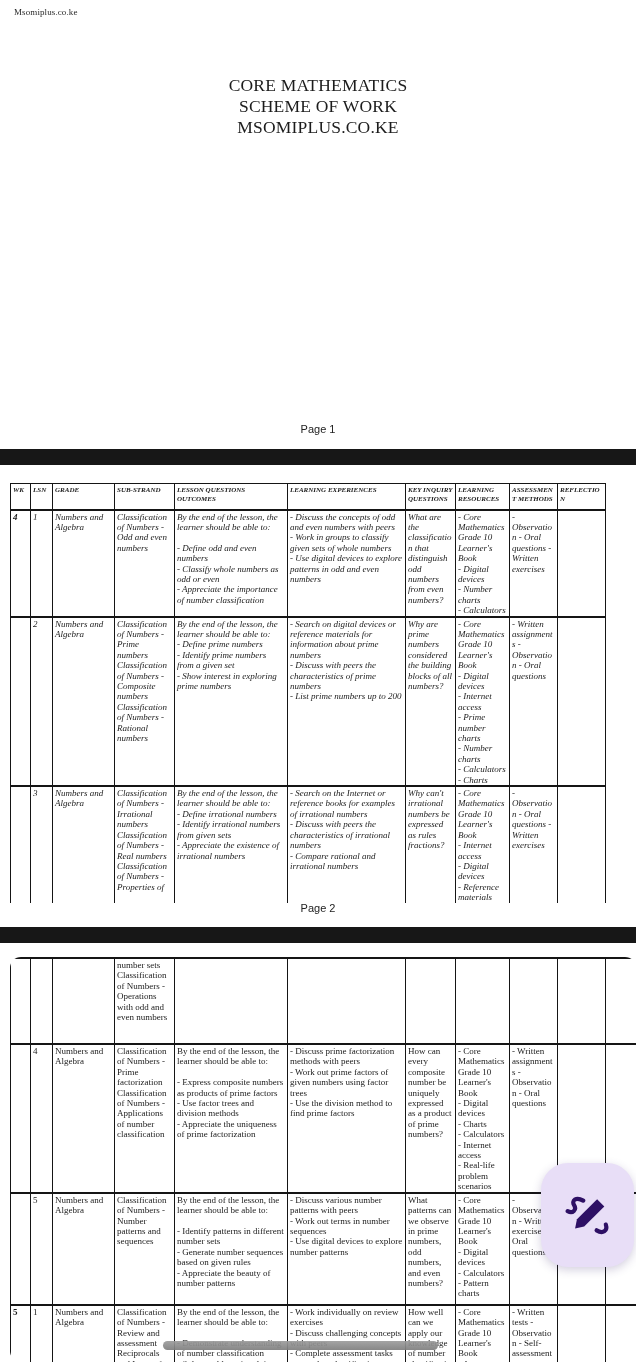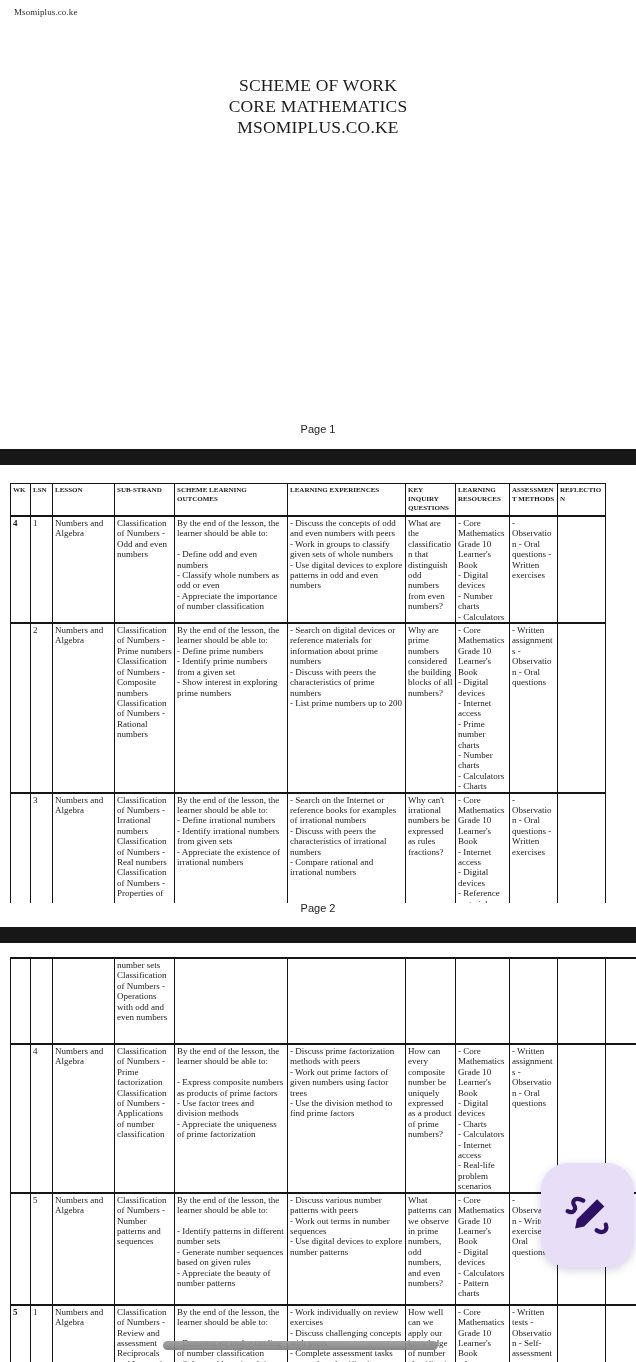--- a/index.html
+++ b/index.html
@@ -20,22 +20,22 @@
   .page-label {
     position:absolute; left:0; width:636px; text-align:center;
     font-family:"Liberation Sans", sans-serif; font-size:11px; color:#222;
   }
   .page1-label { top:423px; }
   .page2-label { top:902px; }
   .separator-bar { position:absolute; left:0; width:636px; height:16px; background:#171717; }
   .bar1 { top:449px; }
   .bar2 { top:927px; }
   .table-wrap { position:absolute; left:10px; overflow:hidden; }
-  .table-wrap-1 { top:483px; width:612px; height:420px; }
-  .table-wrap-2 { top:957px; width:626px; height:405px; }
+  .table-wrap-1 { top:483px; width:612px; height:420px;font-style:italic; }
+  .table-wrap-2 { top:957px; width:626px; height:405px;border-radius:11px; }
   table.doc-table { border-collapse:collapse; table-layout:fixed; }
   table.t1 { width:595px; }
   table.t2 { width:631px; }
   .doc-table th, .doc-table td {
     border:1.6px solid #151515;
     vertical-align:top; text-align:left;
     padding:1px 2px 0 2px;
     font-size:9px; line-height:10.4px;
     white-space:pre-line; overflow-wrap:break-word;
   }
@@ -67,22 +67,22 @@
     box-shadow:0 3px 10px rgba(60,40,110,.22);
     border:none; cursor:pointer;
   }
 </style>
 </head>
 <body>
 
 <div class="site-label">Msomiplus.co.ke</div>
 
 <div class="title-block">
+  <div>CORE MATHEMATICS</div>
   <div>SCHEME OF WORK</div>
-  <div>CORE MATHEMATICS</div>
   <div>MSOMIPLUS.CO.KE</div>
 </div>
 
 <div class="page-label page1-label">Page 1</div>
 <div class="separator-bar bar1" style="background: rgb(23, 23, 23);"></div>
 
 <div class="table-wrap table-wrap-1">
   <table class="doc-table t1">
     <colgroup>
       <col style="width:20px">
@@ -93,23 +93,23 @@
         <col style="width:118px">
         <col style="width:50px">
         <col style="width:54px">
       <col style="width:48px">
         <col style="width:48px">
     </colgroup>
     <thead>
       <tr class="r-h1">
         <th>WK</th>
         <th>LSN</th>
-        <th>LESSON</th>
+        <th>GRADE</th>
         <th>SUB-STRAND</th>
-        <th>SCHEME LEARNING OUTCOMES</th>
+        <th>LESSON QUESTIONS OUTCOMES</th>
         <th>LEARNING EXPERIENCES</th>
         <th>KEY INQUIRY QUESTIONS</th>
         <th>LEARNING RESOURCES</th>
         <th>ASSESSMENT METHODS</th>
         <th>REFLECTION</th>
       </tr>
     </thead>
     <tbody>
       <tr class="r-p1a">
         <td class="wk-cell">4</td>

